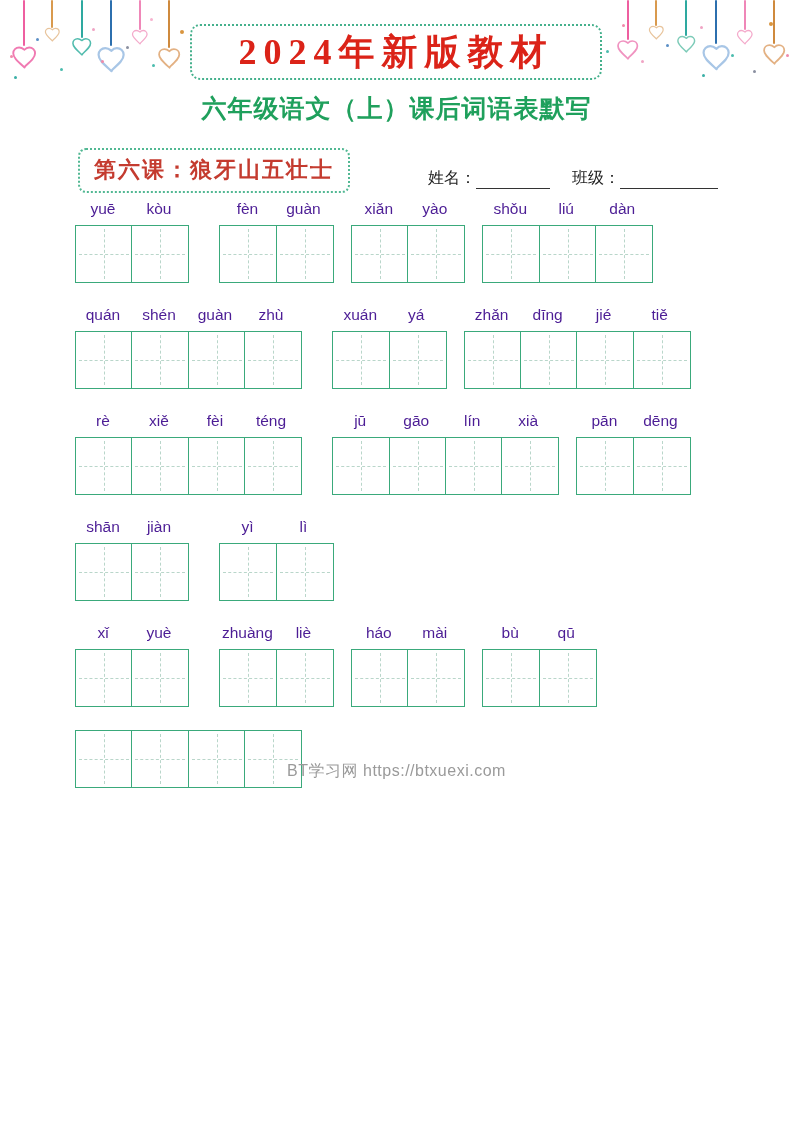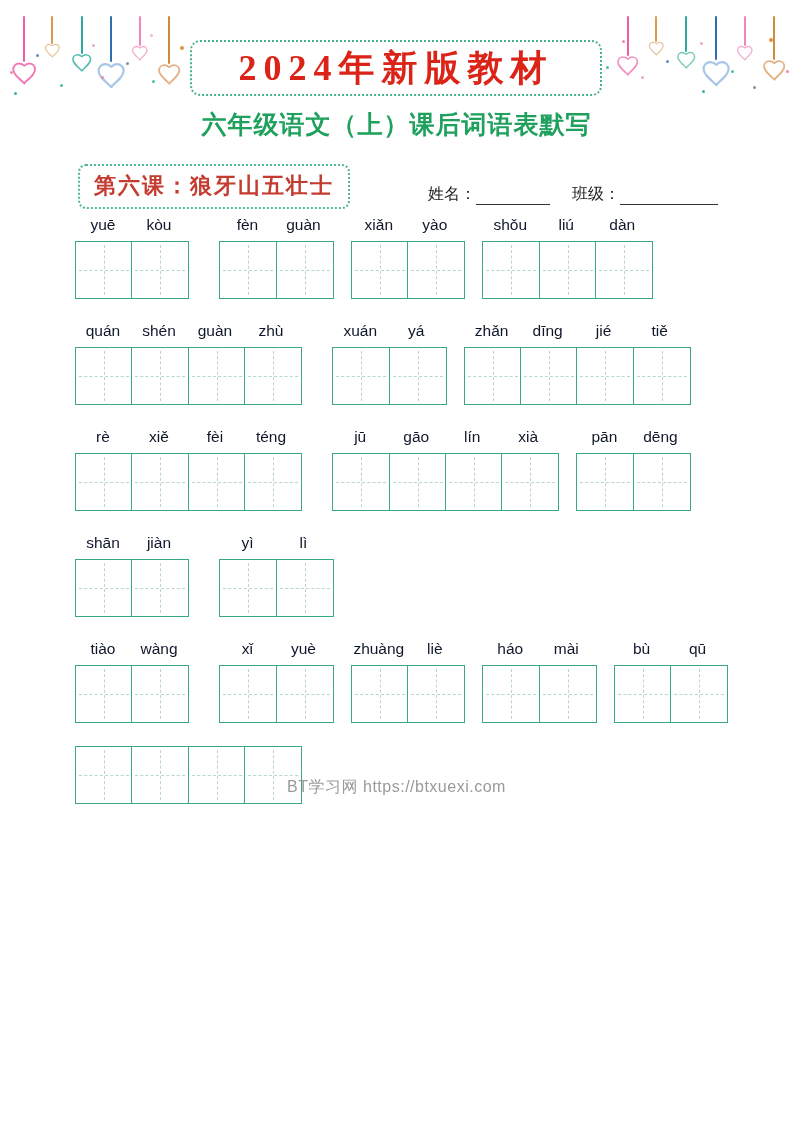--- a/index.html
+++ b/index.html
@@ -1,18 +1,18 @@
 <!DOCTYPE html>
 <html><head>
 <meta charset="utf-8">
 <style>
   html,body { margin:0; padding:0; }
   .page {
     position:relative; width:793px; height:808px; background:#ffffff;
-    overflow:hidden; font-family:"Liberation Sans", sans-serif;margin-top:16px;
+    overflow:hidden; font-family:"Liberation Sans", sans-serif;
   }
   
   .decor { position:absolute; left:0; top:0; width:793px; height:110px; pointer-events:none; }
   .string { position:absolute; top:0; width:2px; border-radius:1px; }
   .heart { position:absolute; }
   .dot { position:absolute; border-radius:50%; }
   
   .title-box {
     position:absolute; left:190px; top:24px; width:408px; height:52px;
     border:2px dotted #45b08c; border-radius:10px;
@@ -36,21 +36,21 @@
   .name-class { font-family:Liberation Serif, serif; font-size:16px; color:#222; padding-bottom:4px; white-space:nowrap; }
   .blank { display:inline-block; border-bottom:1.5px solid #333; height:14px; vertical-align:bottom; }
   .blank.name { width:74px; margin-right:22px; }
   .blank.class { width:98px; }
   
   .rows { position:absolute; left:75px; top:200px; width:700px; }
   .word-row { display:flex; gap:17px; margin-bottom:23px; }
   .word-row .group:nth-child(2) { margin-left:13px; }
   .group { }
   .pinyin-line { display:flex; height:25px; }
-  .syll { width:56px; text-align:center; font-size:15.5px; color:#0f172a; }
+  .syll { width:56px; text-align:center; font-size:15.5px; color:#4c1d95; }
   .grid { display:flex; }
   .cell { width:56px; height:56px; border:1.6px solid #3aa97b; margin-left:-1.6px; position:relative; background:#fff; box-sizing:content-box; }
   .cell:first-child { margin-left:0; }
   .cell::before { content:''; position:absolute; left:50%; top:3px; bottom:3px; border-left:1px dashed #b9d6ca; }
   .cell::after  { content:''; position:absolute; top:50%; left:3px; right:3px; border-top:1px dashed #b9d6ca; }
   
   .footer { position:absolute; left:0; bottom:26px; width:793px; text-align:center;
     font-size:16px; color:#9a9a9a; letter-spacing:0.5px; }
 </style>
 </head>
@@ -287,30 +287,20 @@
           </div>
           <div class="grid">
             <div class="cell"></div>
             <div class="cell"></div>
           </div>
         </div>
       </div>
       <div class="word-row">
         <div class="group">
           <div class="pinyin-line">
-            <span class="syll">tiào</span>
-            <span class="syll">wàng</span>
-          </div>
-          <div class="grid">
-            <div class="cell"></div>
-            <div class="cell"></div>
-          </div>
-        </div>
-        <div class="group">
-          <div class="pinyin-line">
             <span class="syll">xǐ</span>
             <span class="syll">yuè</span>
           </div>
           <div class="grid">
             <div class="cell"></div>
             <div class="cell"></div>
           </div>
         </div>
         <div class="group">
           <div class="pinyin-line">

